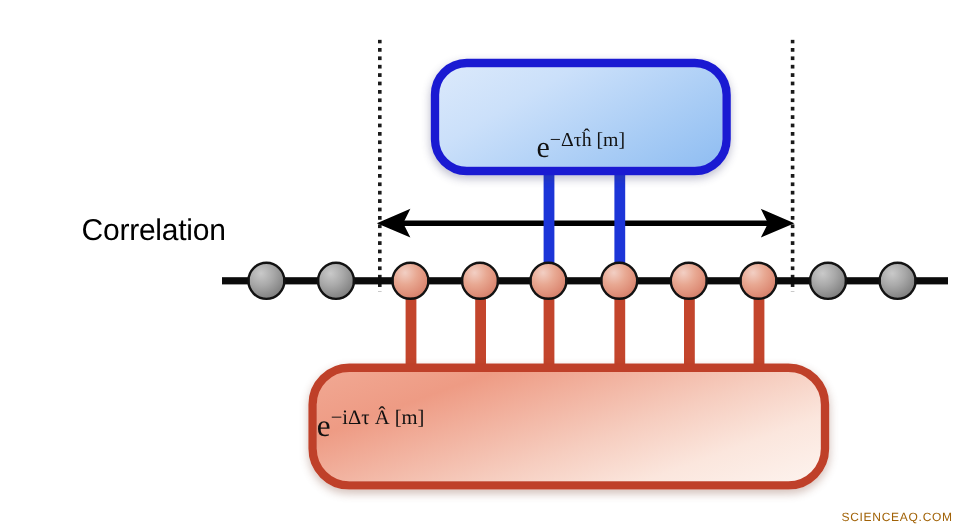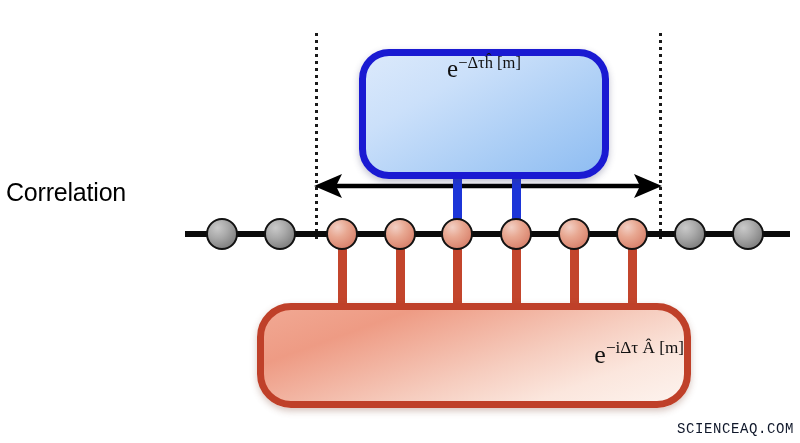--- a/index.html
+++ b/index.html
@@ -19,21 +19,21 @@
     height: 443px;
     background: #ffffff;
   }
 
   
   #domain-label {
     position: absolute;
     left: 6px;
     top: 177px;
     width: 182px;
-    text-align: left;
+    text-align: right;
     font-family: "Liberation Sans", sans-serif;
     font-size: 25px;
     line-height: 31px;
     color: #000000;
     letter-spacing: -0.2px;
   }
   #domain-label .ln { display: block; white-space: nowrap; }
   #domain-label .it { font-style: italic; }
 
   
@@ -96,28 +96,28 @@
     width: 352px;
     height: 28px;
   }
 
   
   #blue-box {
     position: absolute;
     left: 359px;
     top: 49px;
     width: 250px;
-    height: 130px;
+    height: 97px;
     box-sizing: border-box;
     border: 7px solid #1a1ad2;
     border-radius: 30px;
     background: linear-gradient(150deg, #dbe9fb 0%, #cbe0fa 30%, #a8ccf5 70%, #8fbdf2 100%);
     box-shadow: 0 3px 7px rgba(60,60,110,0.32);
     display: flex;
-    align-items: flex-start;
+    align-items: flex-end;
     justify-content: center;
   }
   #blue-box .formula {
     font-family: "Liberation Serif", serif;
     font-size: 25px;
     color: #111111;
     white-space: nowrap;
     transform: translateY(-1px);
   }
 
@@ -128,21 +128,21 @@
     top: 303px;
     width: 434px;
     height: 105px;
     box-sizing: border-box;
     border: 7px solid #bf4029;
     border-radius: 34px;
     background: linear-gradient(160deg, #f1a893 0%, #ee9b84 22%, #f6cdbf 58%, #fbe6dd 78%, #fdf3ee 100%);
     box-shadow: 0 3px 7px rgba(120,60,40,0.30);
     display: flex;
     align-items: center;
-    justify-content: flex-end;
+    justify-content: flex-start;
   }
   #red-box .formula {
     font-family: "Liberation Serif", serif;
     font-size: 26px;
     color: #111111;
     white-space: nowrap;
     transform: translateY(-1px);
   }
 
   
@@ -153,24 +153,24 @@
     line-height: 0;
   }
   .it { font-style: italic; }
   .up { font-style: normal; }
 
   
   #watermark {
     position: absolute;
     right: 6px;
     bottom: 6px;
-    font-family: Liberation Mono, monospace;
-    font-size: 14px;
+    font-family: Liberation Sans, sans-serif;
+    font-size: 10px;
     letter-spacing: 0.6px;
-    color: #0f172a;
+    color: #a16207;
     user-select: none;
   }
 </style>
 </head>
 <body>
 
 <div id="stage">
 
   <div id="domain-label">
     <span class="ln">Correlation</span>

